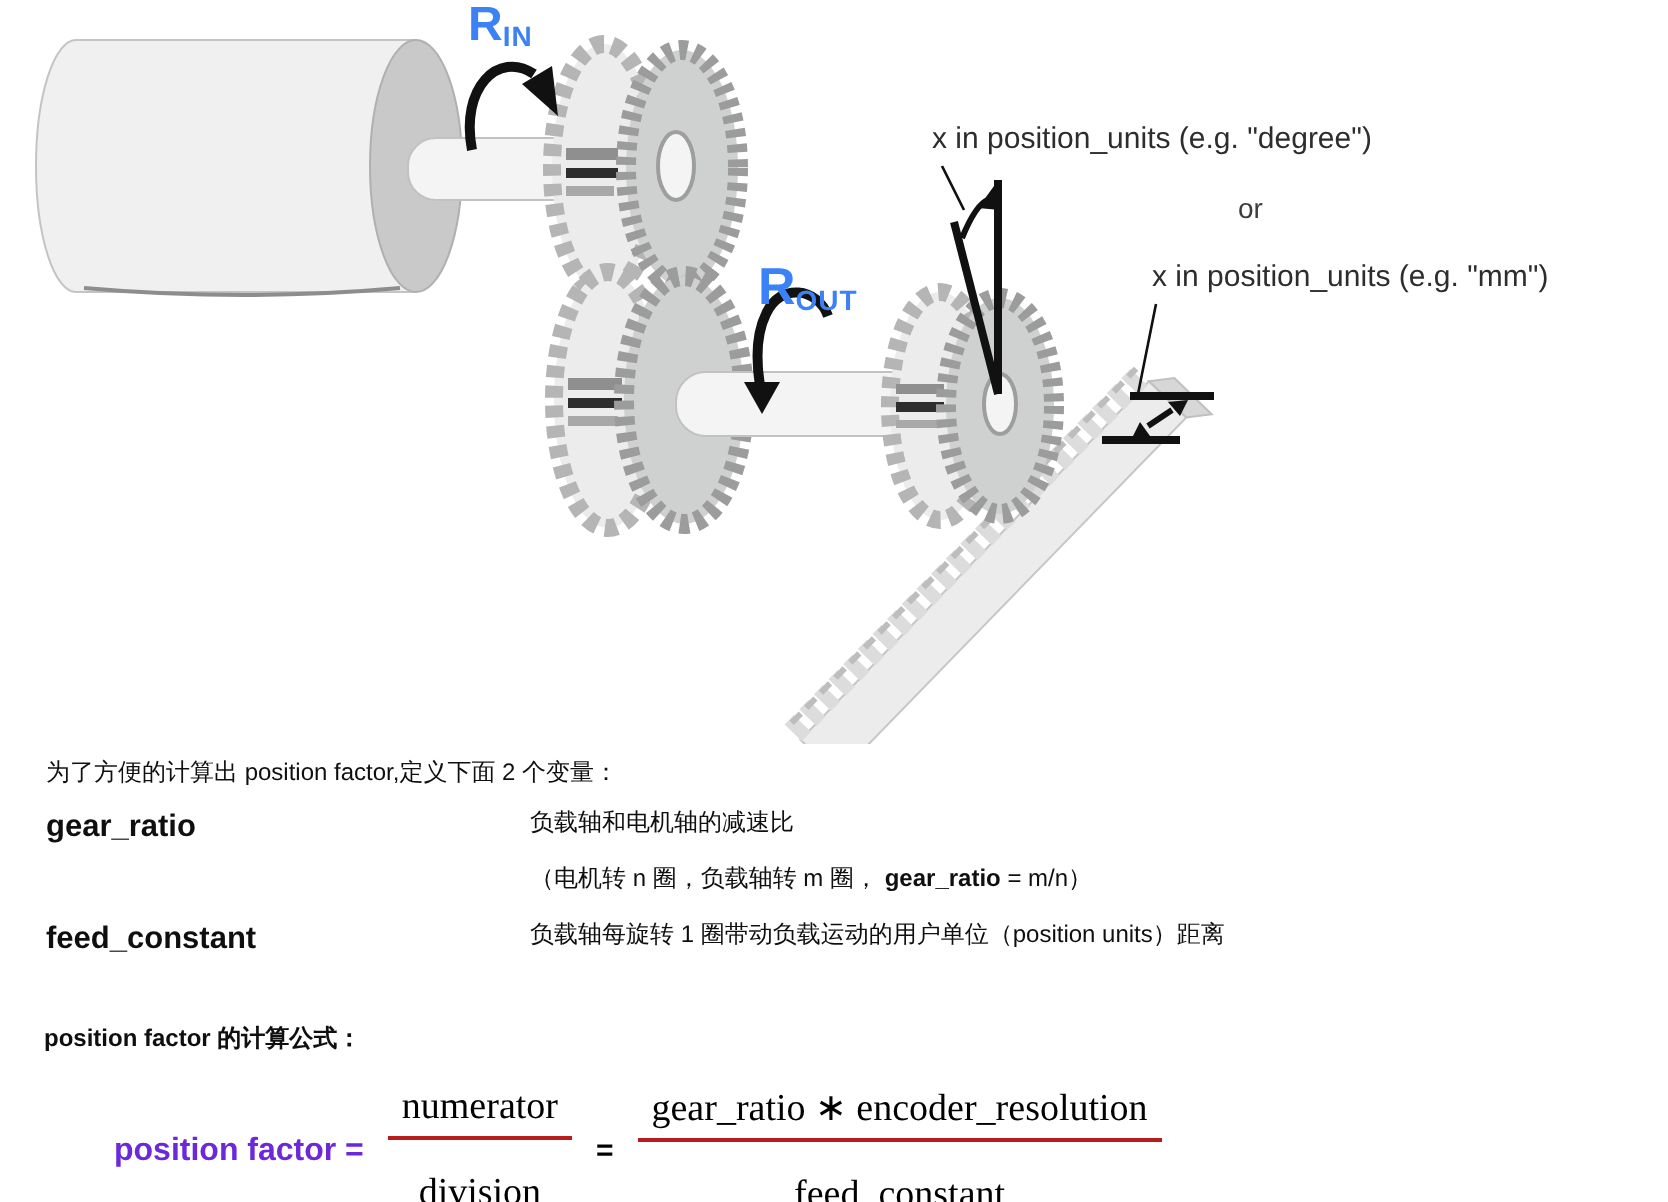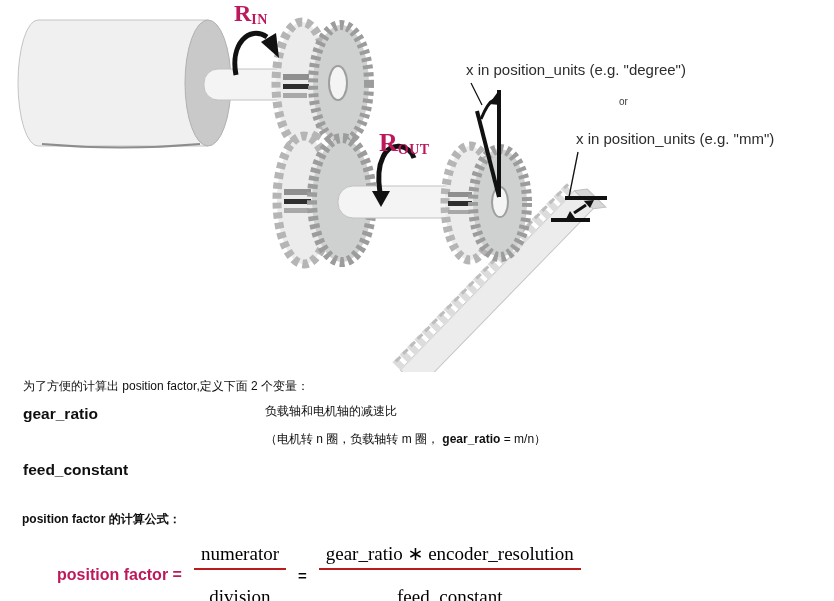--- a/index.html
+++ b/index.html
@@ -4,33 +4,33 @@
 <style>
   * { margin:0; padding:0; box-sizing:border-box; }
   html,body { background:#ffffff; }
   .page {
     position:relative; width:834px; height:601px; background:#ffffff;
     font-family:"Liberation Sans", sans-serif; color:#111; overflow:hidden;
   }
   .diagram { position:absolute; left:0; top:0; width:834px; height:372px; }
   .diagram svg { position:absolute; left:0; top:0; }
   .diag-label { position:absolute; white-space:nowrap; color:#1c1c1c; }
-  .rlabel { font-weight:bold; color:#be185d; line-height:1;font-family:Liberation Serif, serif; }
+  .rlabel { font-weight:bold; color:#3b82f6; line-height:1; }
   .rlabel .base { font-size:24px; }
   .rlabel sub { font-size:14px; font-weight:bold; vertical-align:-3px; letter-spacing:0.5px; }
   .ann { font-size:15px; color:#2d2d2d; }
-  .or { font-size:10px; color:#3c3c3c; }
+  .or { font-size:14px; color:#3c3c3c; }
 
   .textblock { position:absolute; left:0; top:370px; width:834px; height:231px; }
   .tline { position:absolute; font-size:12px; color:#0f0f0f; white-space:nowrap; }
   .term { font-weight:bold; font-size:15.5px; }
   .boldseg { font-weight:bold; }
 
   .formula-row { position:absolute; left:57px; top:172px; display:flex; align-items:center; gap:12px; }
-  .formula-lhs { font-weight:bold; font-size:16px; color:#be185d; }
+  .formula-lhs { font-weight:bold; font-size:16px; color:#6d28d9; }
   .frac { display:inline-flex; flex-direction:column; align-items:center;
           font-family:"Liberation Serif", serif; font-size:19px; color:#000; }
   .frac .num { padding:0 7px 3px 7px; border-bottom:2px solid #b91c1c; }
   .frac .den { padding-top:16px; }
   .formula-eq { font-weight:bold; font-size:15px; color:#000; }
 </style>
 </head>
 <body>
 
 <div class="page">
@@ -125,20 +125,21 @@
 
   <div class="textblock">
     <div class="tline" style="left:23px; top:8px;">为了方便的计算出 position factor,定义下面 2 个变量：</div>
 
     <div class="tline term" style="left:23px; top:35px;">gear_ratio</div>
     <div class="tline" style="left:265px; top:61px;"><span>（电机转 n 圈，负载轴转 m 圈， </span><span class="boldseg">gear_ratio</span><span> = m/n）</span></div>
 
     <div class="tline" style="left:265px; top:33px;">负载轴和电机轴的减速比</div>
 
     <div class="tline term" style="left:23px; top:91px;">feed_constant</div>
+    <div class="tline" style="left:265px; top:89px;">负载轴每旋转 1 圈带动负载运动的用户单位（position units）距离</div>
 
     <div class="tline" style="left:22px; top:141px;font-weight:bold;">position factor 的计算公式：</div>
 
     <div class="formula-row">
       <span class="formula-lhs">position factor =</span>
       <span class="frac">
         <span class="num">numerator</span>
         <span class="den">division</span>
       </span>
       <span class="formula-eq">=</span>

